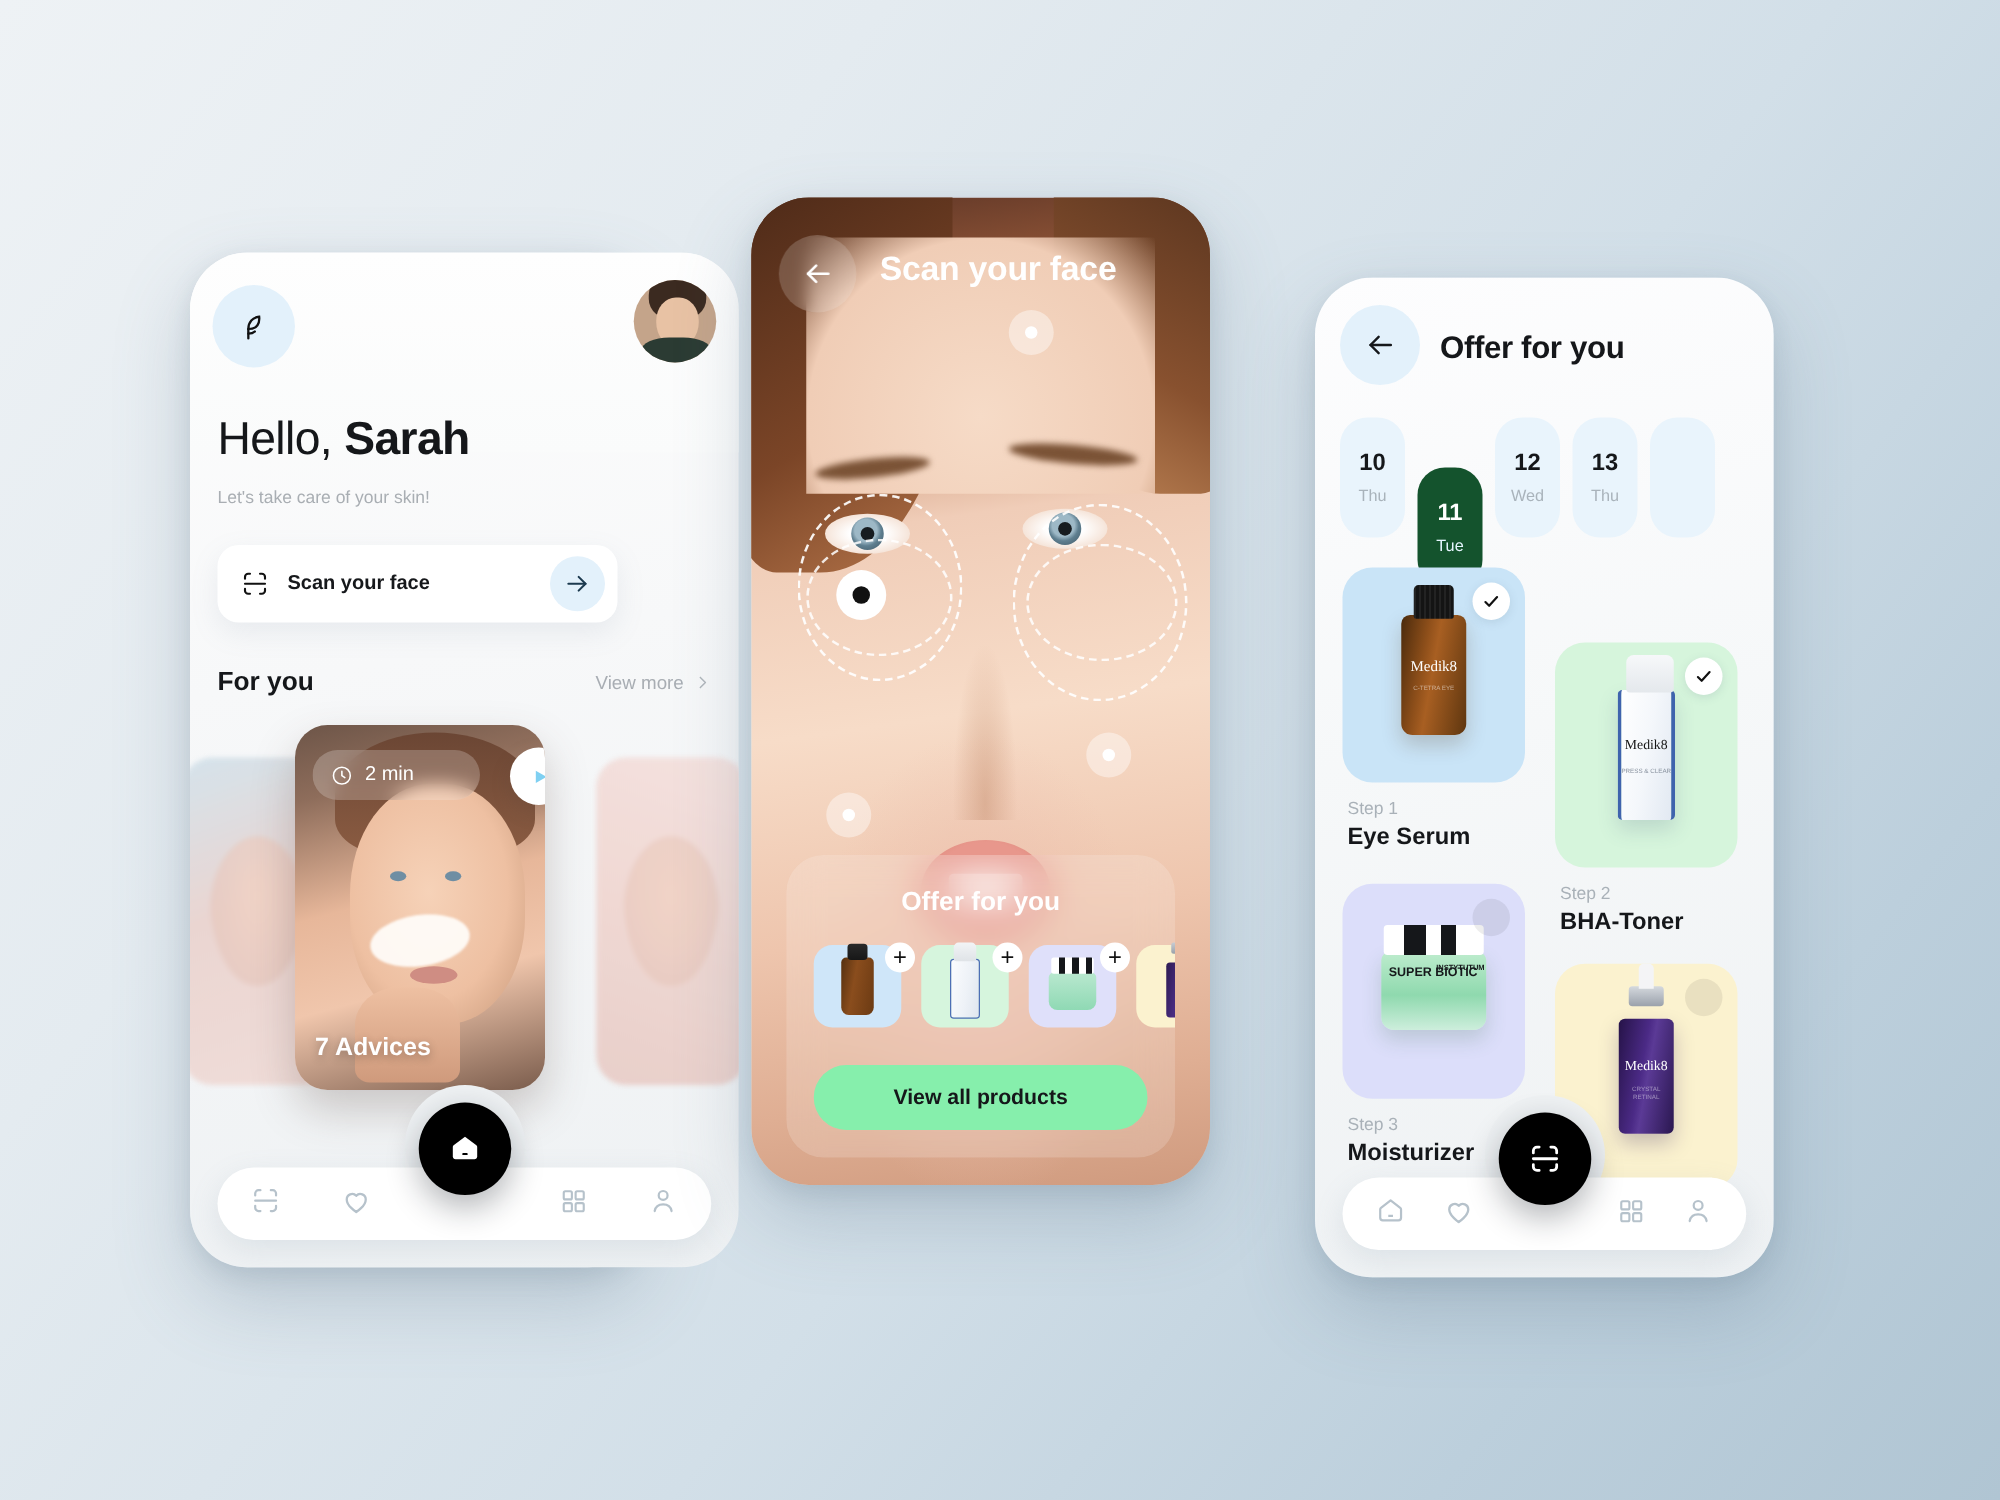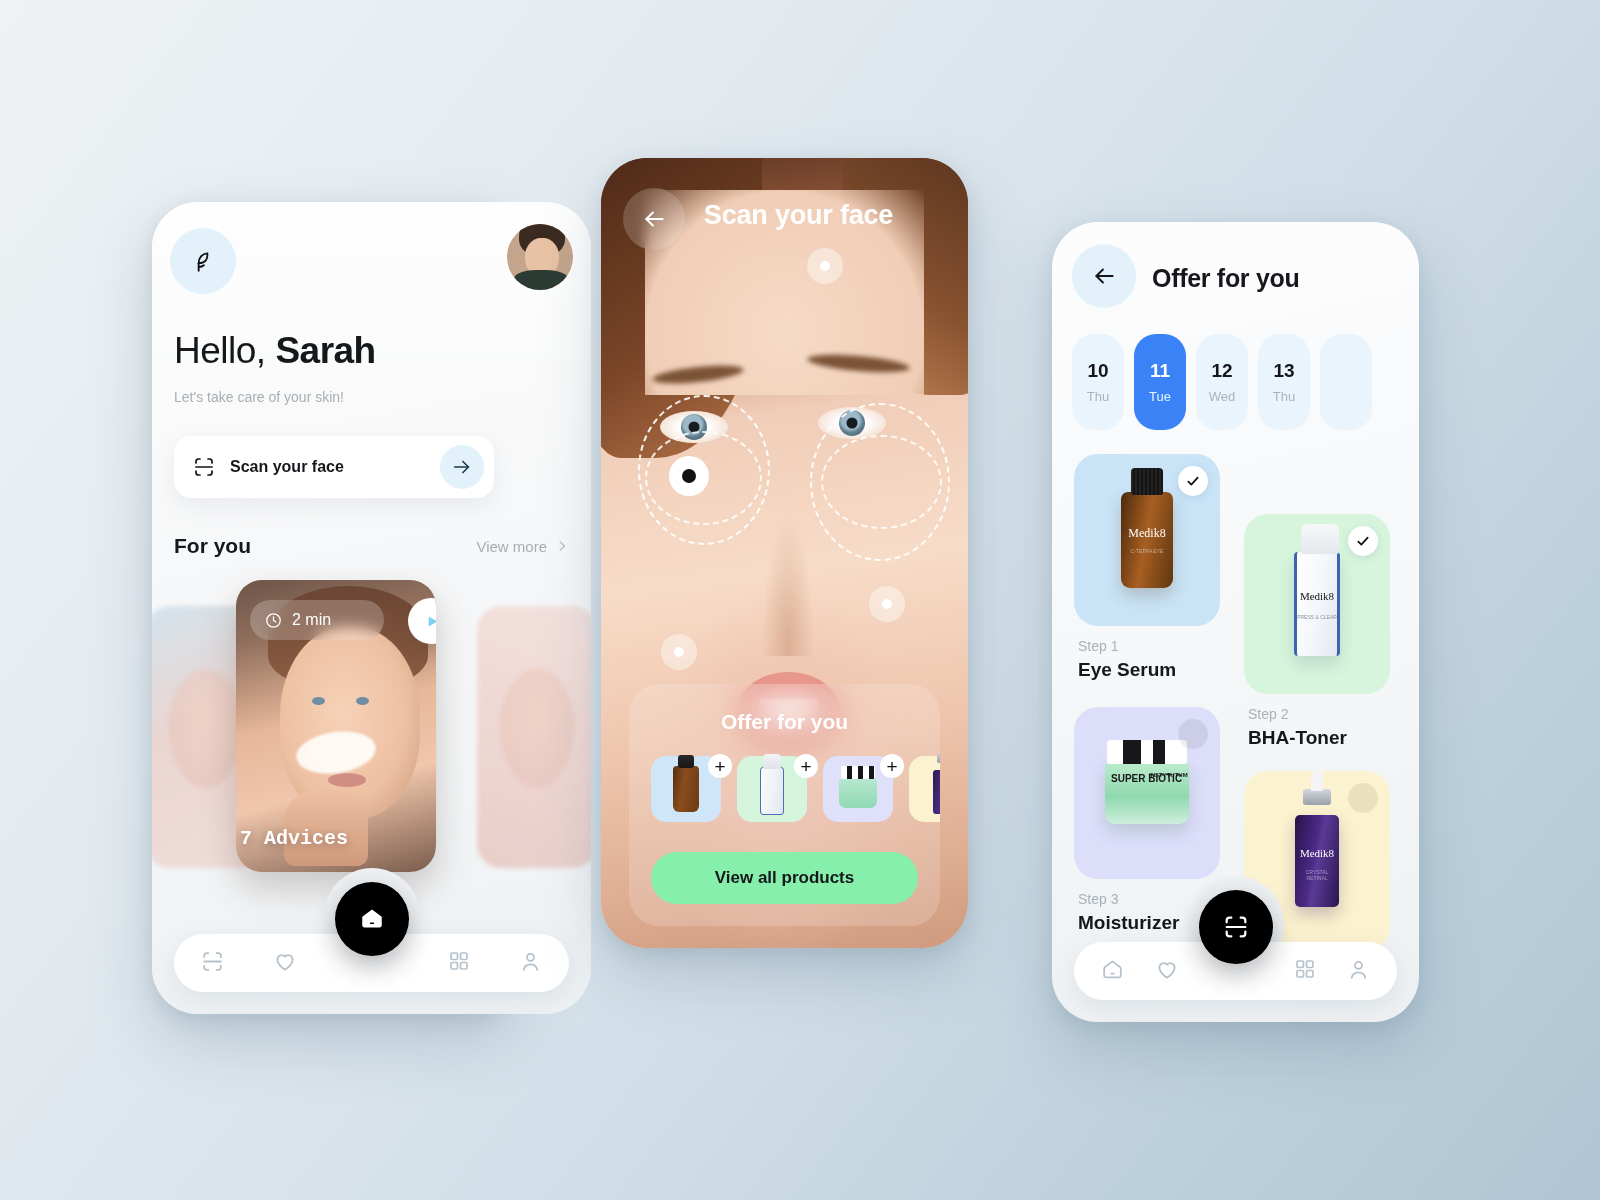--- a/index.html
+++ b/index.html
@@ -134,23 +134,22 @@
     background: rgba(255,255,255,.22); backdrop-filter: blur(7px);
     border-radius: 21px; display:flex; align-items:center; gap:9px; padding-left:14px;
   }
   .time-pill span { color:#fff; font-size:16px; font-weight:400; }
   .play-btn {
     position:absolute; right:-18px; top:18px; width:46px; height:46px; border-radius:50%;
     background:#fff; display:flex; align-items:center; justify-content:center;
     box-shadow: 0 6px 16px rgba(90,70,60,.2);
   }
   .advices {
-    position:absolute; left:4px; bottom:22px; color:#fff; font-size:20px; font-weight:700;
+    position:absolute; left:16px; bottom:22px; color:#fff; font-size:20px; font-weight:700;
     text-shadow: 0 2px 8px rgba(0,0,0,.3);
-    font-family: Liberation Mono, monospace;
   }
 
   
   .navwrap { position:absolute; left:0; right:0; bottom:0; height:104px; }
   .navbar {
     position:absolute; left:22px; right:22px; bottom:22px; height:58px;
     background:#fff; border-radius:29px;
     box-shadow: 0 8px 24px rgba(120,140,160,.16);
     display:flex; align-items:center; justify-content:space-between; padding: 0 26px;
   }
@@ -281,21 +280,21 @@
     background:#e3f1fb; display:flex; align-items:center; justify-content:center;
   }
   .p3-title { position:absolute; left: 100px; top: 42px; font-size: 25px; font-weight:700; color:#15171a; letter-spacing:-.3px; }
   .datestrip { position:absolute; left: 20px; right: 0; top: 112px; display:flex; gap: 10px; }
   .dchip {
     flex: 0 0 auto; width: 52px; height: 96px; border-radius: 22px; background:#e9f4fc;
     display:flex; flex-direction:column; align-items:center; justify-content:center; gap:7px;
   }
   .dchip .dn { font-size: 19px; font-weight: 700; color:#15171a; }
   .dchip .dd { font-size: 13px; color:#a9b3bb; }
-  .dchip.sel { background:#3b82f6; }
+  .dchip.sel { background:#14532d;margin-top:40px; }
   .dchip.sel .dn { color:#fff; }
   .dchip.sel .dd { color:#e6f6ff; }
 
   .grid { position:absolute; left: 22px; right: 22px; top: 232px; }
   .gcol { position:absolute; width: 146px; }
   .gcol.left { left: 0; top: 0; }
   .gcol.right { left: 170px; top: 60px; }
   .pcard {
     position:relative; width: 146px; height: 172px; border-radius: 24px;
     display:flex; align-items:center; justify-content:center; margin-bottom: 12px;

